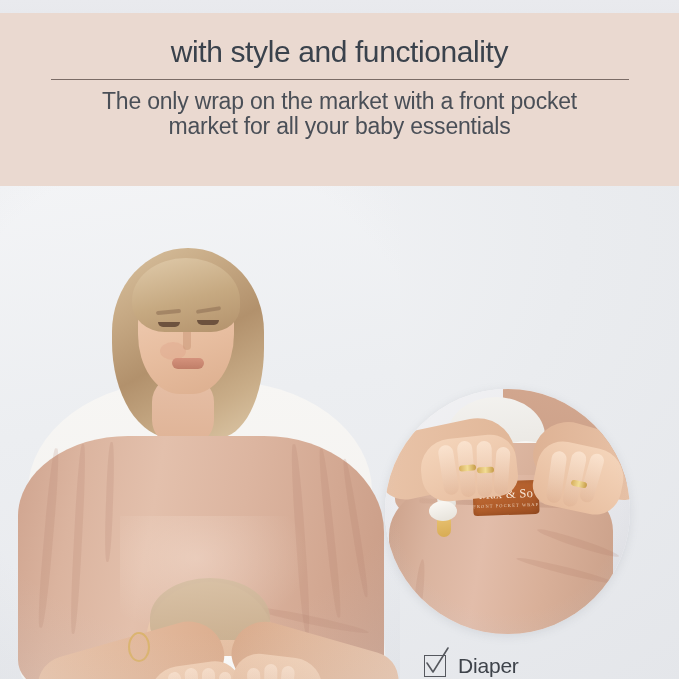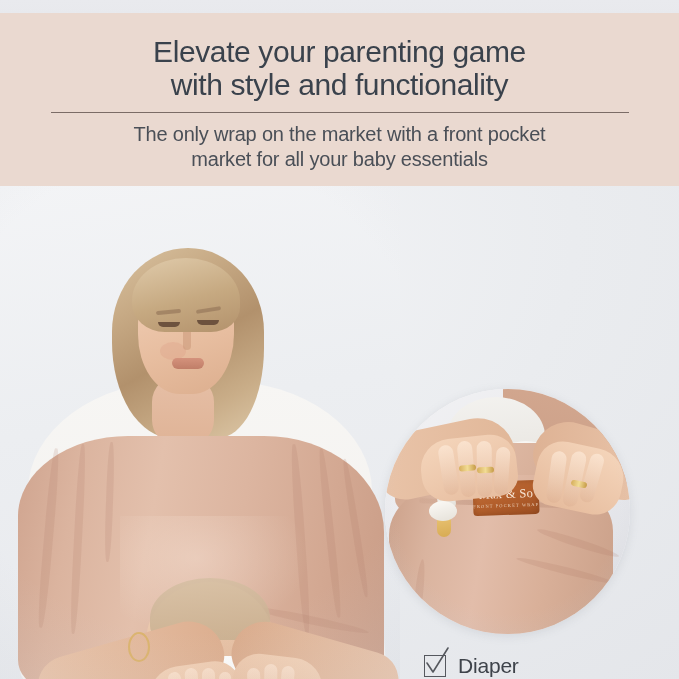--- a/index.html
+++ b/index.html
@@ -51,21 +51,21 @@
 
   .divider {
     width: 578px;
     height: 1px;
     margin: 11px auto 9px auto;
     background: #7b6c66;
   }
 
   .subheadline {
     color: #4a4f57;
-    font-size: 20px;
+    font-size: 23px;
     line-height: 25px;
     font-weight: 400;
     letter-spacing: -0.2px;
     padding: 0 42px;
   }
   .subheadline .sh-line { display: block; }
 
   
   .photo-area {
     position: absolute;
@@ -513,21 +513,20 @@
 </style>
 </head>
 <body>
 
 <div id="stage">
 
   <div class="top-strip"></div>
 
   <div class="header-band">
     <div class="headline">
-      <span class="hl-line">Elevate your parenting game</span>
       <span class="hl-line">with style and functionality</span>
     </div>
     <div class="divider"></div>
     <div class="subheadline">
       <span class="sh-line">The only wrap on the market with a front pocket</span>
       <span class="sh-line">market for all your baby essentials</span>
     </div>
   </div>
 
   <div class="photo-area">

